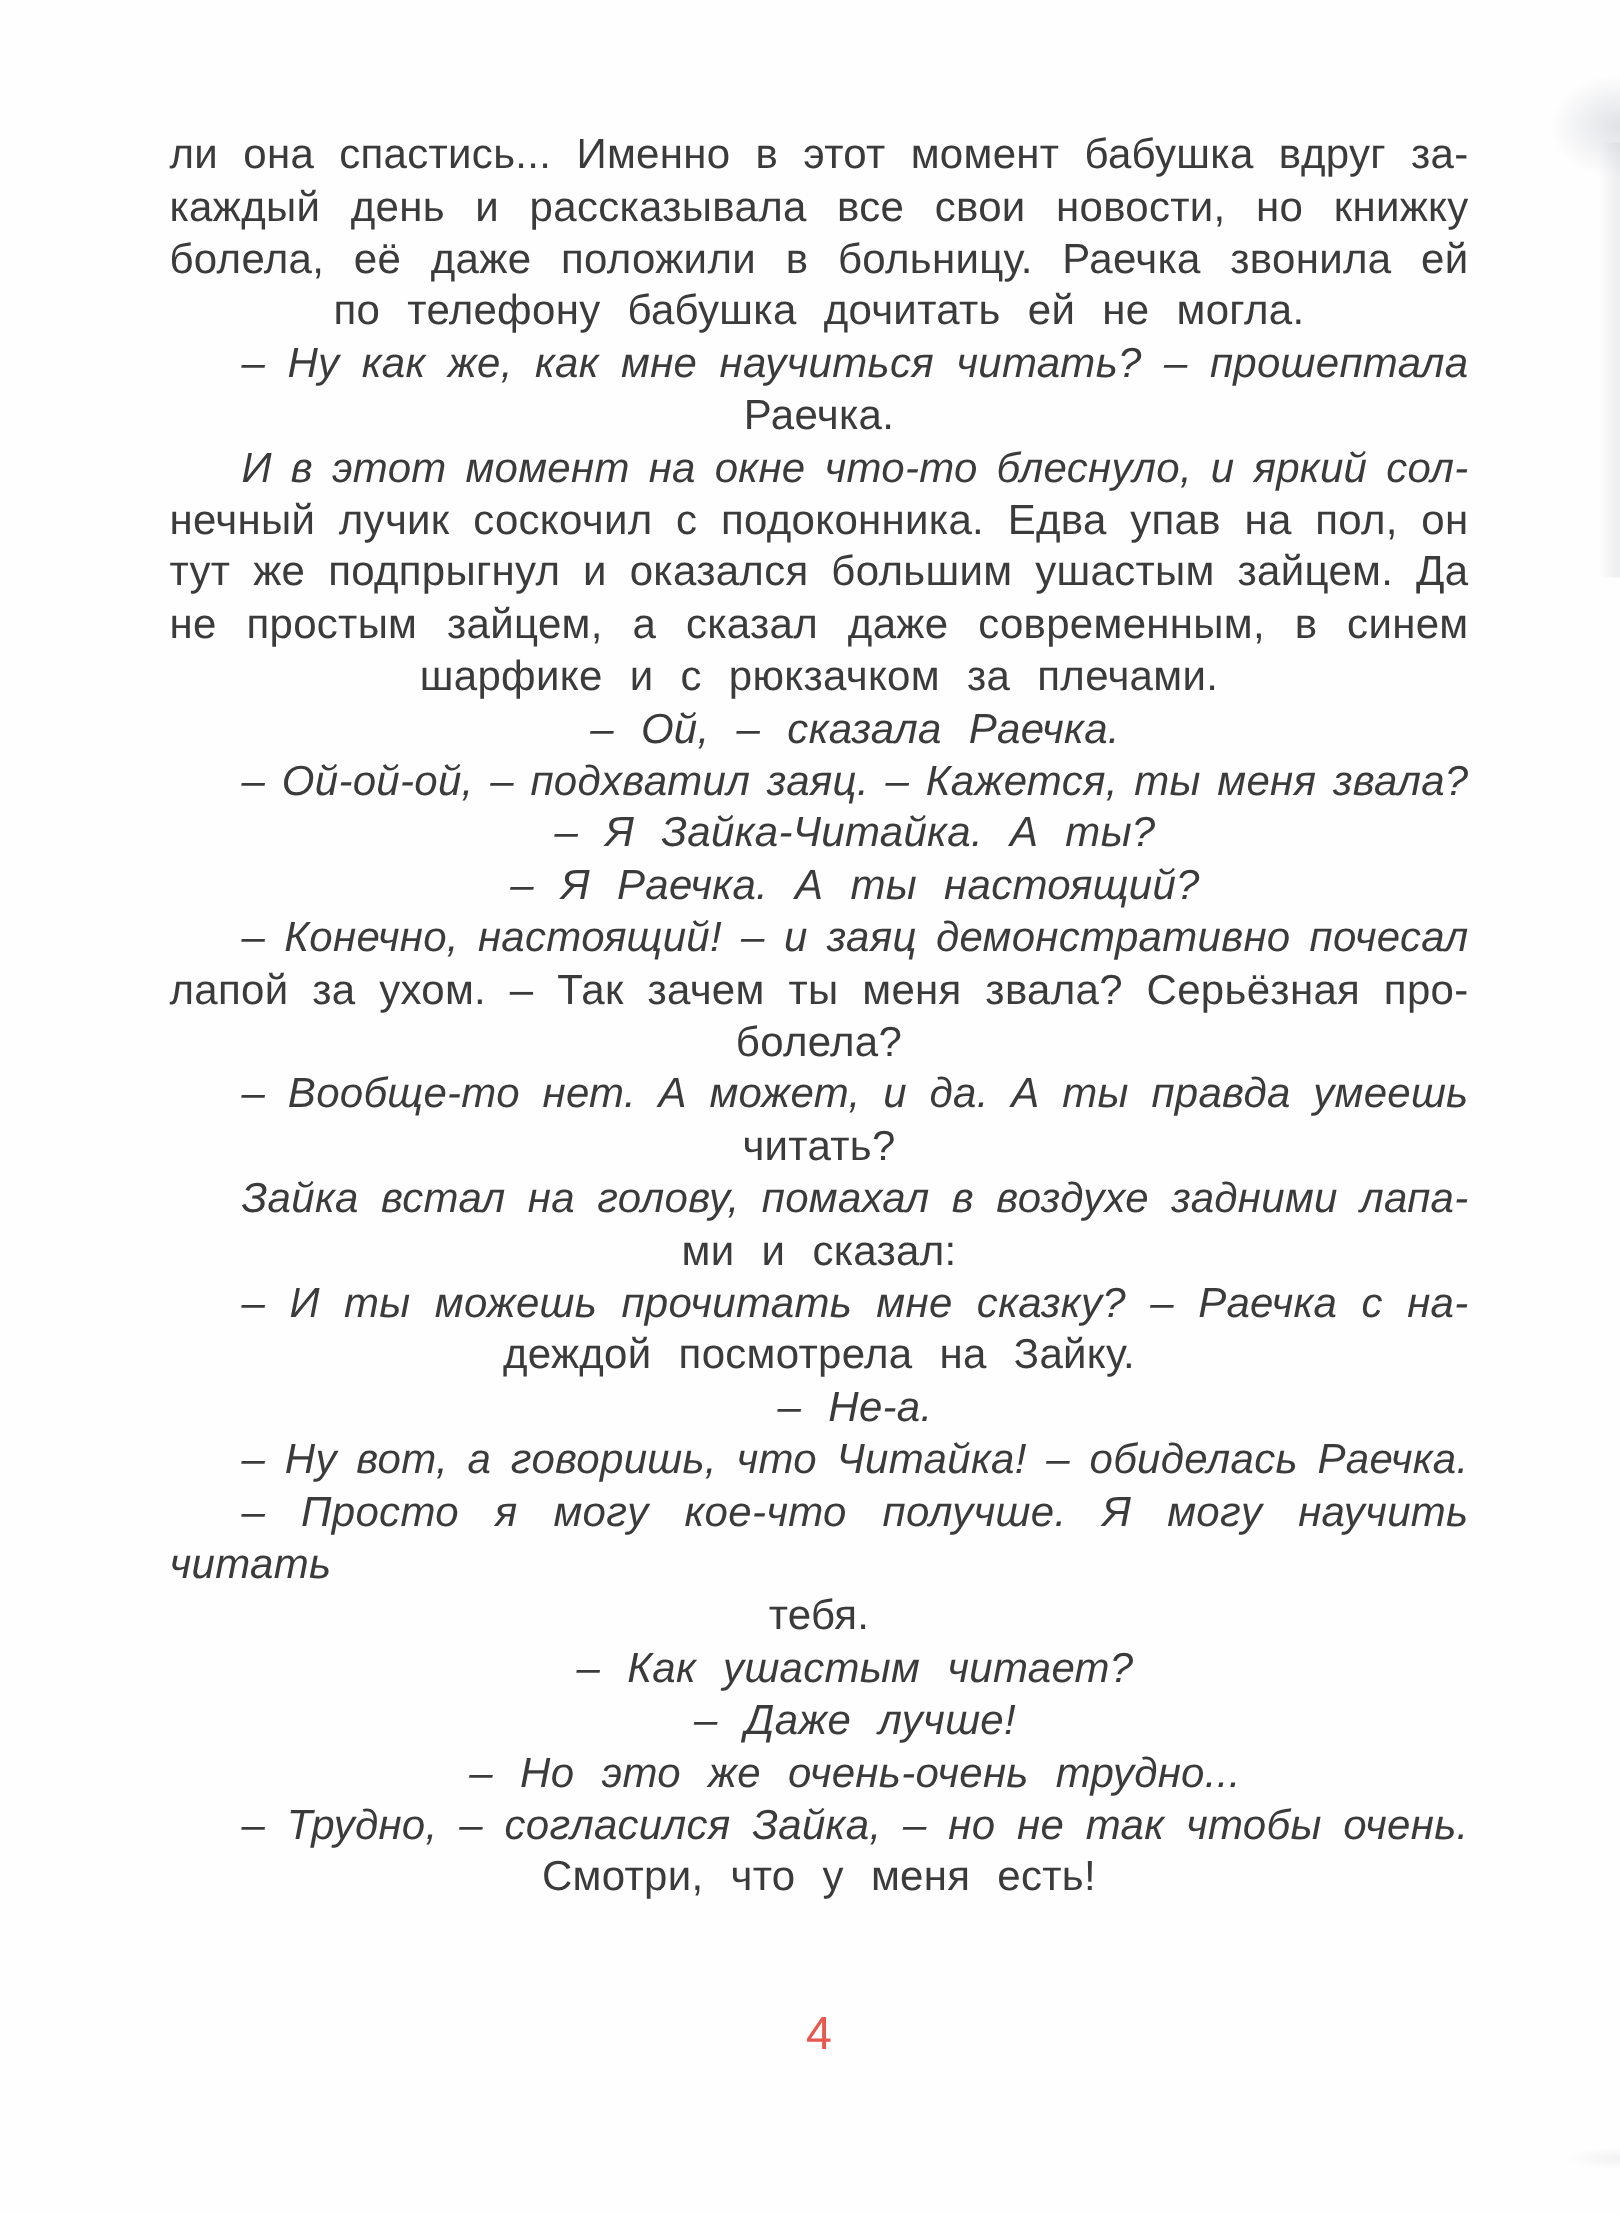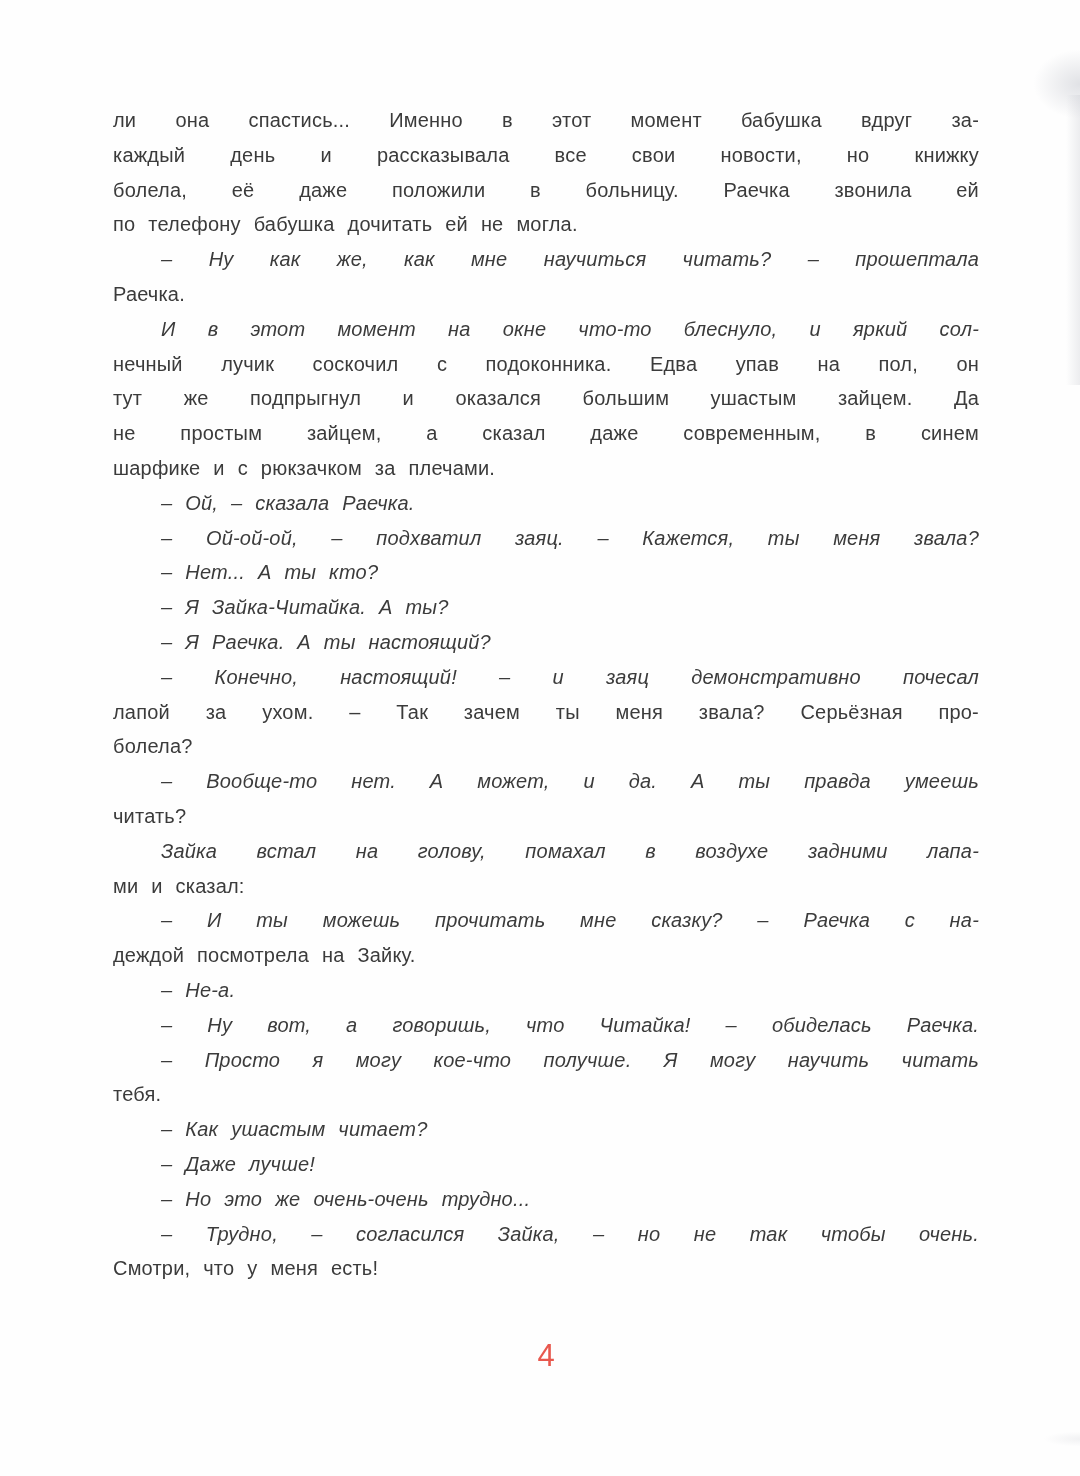--- a/index.html
+++ b/index.html
@@ -42,29 +42,30 @@
     right: 0;
     width: 60px;
     height: 18px;
     background: radial-gradient(ellipse 48px 10px at 100% 50%,
                 rgba(190,192,200,0.20), rgba(190,192,200,0) 75%);
     pointer-events: none;
   }
   .text-block {
     position: absolute;
     left: 113px;
-    top: 103px;
+    top: 86px;
     width: 866px;
-    font-size: 20px;
+    font-size: 28px;
     line-height: 34.8px;
     letter-spacing: 0.2px;
   }
   .para { margin: 0; padding: 0; }
   .line {
     word-spacing: 0.36em;
+    text-align: center;
   }
   .line.just {
     text-align: justify;
     text-align-last: justify;
     word-spacing: 0.05em;
   }
   .line.ind {
     text-indent: 48px;
     font-style: italic;
   }
@@ -104,23 +105,20 @@
         <div class="line just">не простым зайцем, а сказал даже современным, в синем</div>
         <div class="line">шарфике и с рюкзачком за плечами.</div>
       </div>
       <div class="para">
         <div class="line ind">– Ой, – сказала Раечка.</div>
       </div>
       <div class="para">
         <div class="line just ind">– Ой-ой-ой, – подхватил заяц. – Кажется, ты меня звала?</div>
       </div>
       <div class="para">
-        <div class="line ind">– Нет... А ты кто?</div>
-      </div>
-      <div class="para">
         <div class="line ind">– Я Зайка-Читайка. А ты?</div>
       </div>
       <div class="para">
         <div class="line ind">– Я Раечка. А ты настоящий?</div>
       </div>
       <div class="para">
         <div class="line just ind">– Конечно, настоящий! – и заяц демонстративно почесал</div>
         <div class="line just">лапой за ухом. – Так зачем ты меня звала? Серьёзная про-</div>
         <div class="line">болела?</div>
       </div>

